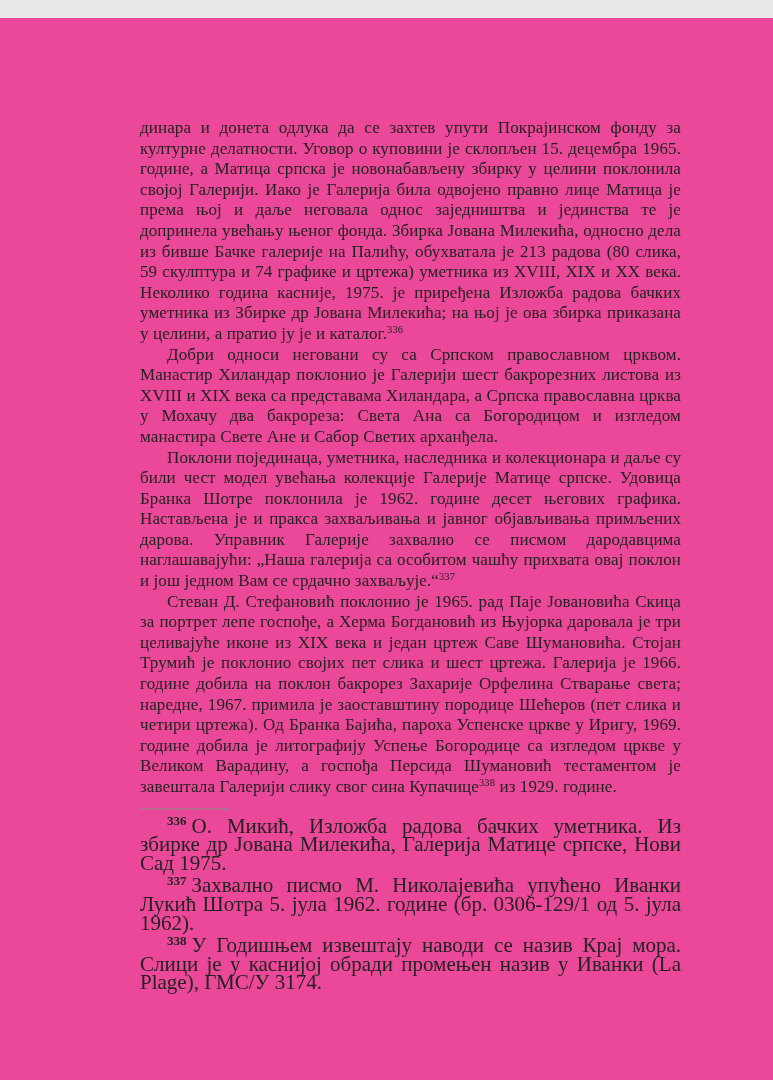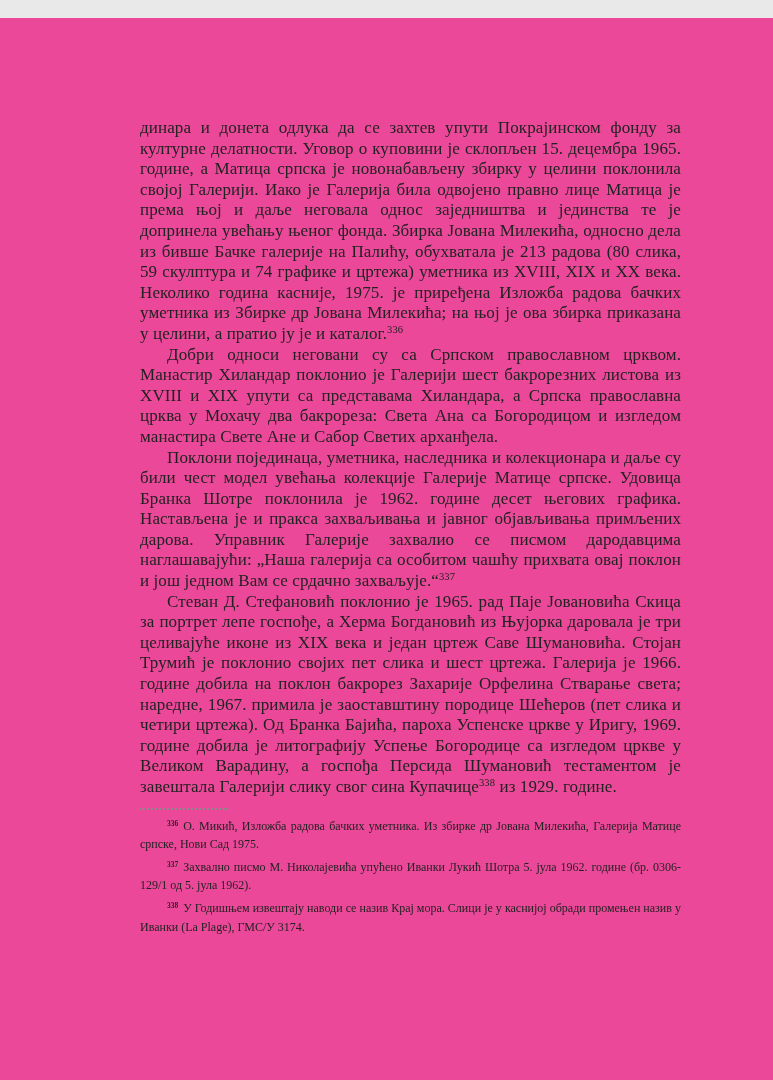--- a/index.html
+++ b/index.html
@@ -40,21 +40,21 @@
   }
   .fn-sep {
     width: 88px;
     height: 0;
     border-bottom: 2px dotted #8a8a8a;
     margin: 10px 0 7px 0;
   }
   .footnotes { }
   .fn {
     margin: 0 0 4px 0;
-    font-size: 12px;
+    font-size: 21px;
     line-height: 18.6px;
     text-align: justify;
     text-indent: 27px;
   }
   .fn-marker {
     font-weight: 700;
     margin-right: 5px;
   }
   .page-number {
     margin-top: 20px;
@@ -63,21 +63,21 @@
   }
 </style>
 </head>
 <body>
 
 <div class="page">
   <div class="text-block">
 
     <p class="para"><span>динара и донета одлука да се захтев упути Покрајинском фонду за културне делатности. Уговор о куповини је склопљен 15. децембра 1965. године, а Матица српска је новонабављену збирку у целини поклонила својој Галерији. Иако је Галерија била одвојено правно лице Матица је према њој и даље неговала однос заједништва и јединства те је допринела увећању њеног фонда. Збирка Јована Милекића, односно дела из бивше Бачке галерије на Палићу, обухватала је 213 радова (80 слика, 59 скулптура и 74 графике и цртежа) уметника из XVIII, XIX и XX века. Неколико година касније, 1975. је приређена Изложба радова бачких уметника из Збирке др Јована Милекића; на њој је ова збирка приказана у целини, а пратио ју је и каталог.</span><sup>336</sup></p>
 
-    <p class="para indent"><span>Добри односи неговани су са Српском православном црквом. Манастир Хиландар поклонио је Галерији шест бакрорезних листова из XVIII и XIX упути са представама Хиландара, а Српска православна црква у Мохачу два бакрореза: </span><span class="it">Света Ана са Богородицом и изгледом манастира Свете Ане и Сабор Светих арханђела</span><span>.</span></p>
+    <p class="para indent"><span>Добри односи неговани су са Српском православном црквом. Манастир Хиландар поклонио је Галерији шест бакрорезних листова из XVIII и XIX века са представама Хиландара, а Српска православна црква у Мохачу два бакрореза: </span><span class="it">Света Ана са Богородицом и изгледом манастира Свете Ане и Сабор Светих арханђела</span><span>.</span></p>
 
     <p class="para indent"><span>Поклони појединаца, уметника, наследника и колекционара и даље су били чест модел увећања колекције Галерије Матице српске. Удовица Бранка Шотре поклонила је 1962. године десет његових графика. Настављена је и пракса захваљивања и јавног објављивања примљених дарова. Управник Галерије захвалио се писмом дародавцима наглашавајући: „Наша галерија са особитом чашћу прихвата овај поклон и још једном Вам се срдачно захваљује.“</span><sup>337</sup></p>
 
     <p class="para indent"><span>Стеван Д. Стефановић поклонио је 1965. рад Паје Јовановића </span><span class="it">Скица за портрет лепе госпође</span><span>, а Херма Богдановић из Њујорка даровала је три целивајуће иконе из XIX века и један цртеж Саве Шумановића. Стојан Трумић је поклонио својих пет слика и шест цртежа. Галерија је 1966. године добила на поклон бакрорез Захарије Орфелина </span><span class="it">Стварање света</span><span>; наредне, 1967. примила је заоставштину породице Шећеров (пет слика и четири цртежа). Од Бранка Бајића, пароха Успенске цркве у Иригу, 1969. године добила је литографију </span><span class="it">Успење Богородице са изгледом цркве у Великом Варадину</span><span>, а госпођа Персида Шумановић тестаментом је завештала Галерији слику свог сина </span><span class="it">Купачице</span><sup class="it">338</sup><span> из 1929. године.</span></p>
 
     <div class="fn-sep"></div>
 
     <div class="footnotes">
       <p class="fn"><sup class="fn-marker">336</sup><span><span>О. Микић, </span><span class="it">Изложба радова бачких уметника. Из збирке др Јована Милекића</span><span>, Галерија Матице српске, Нови Сад 1975.</span></span></p>
 

